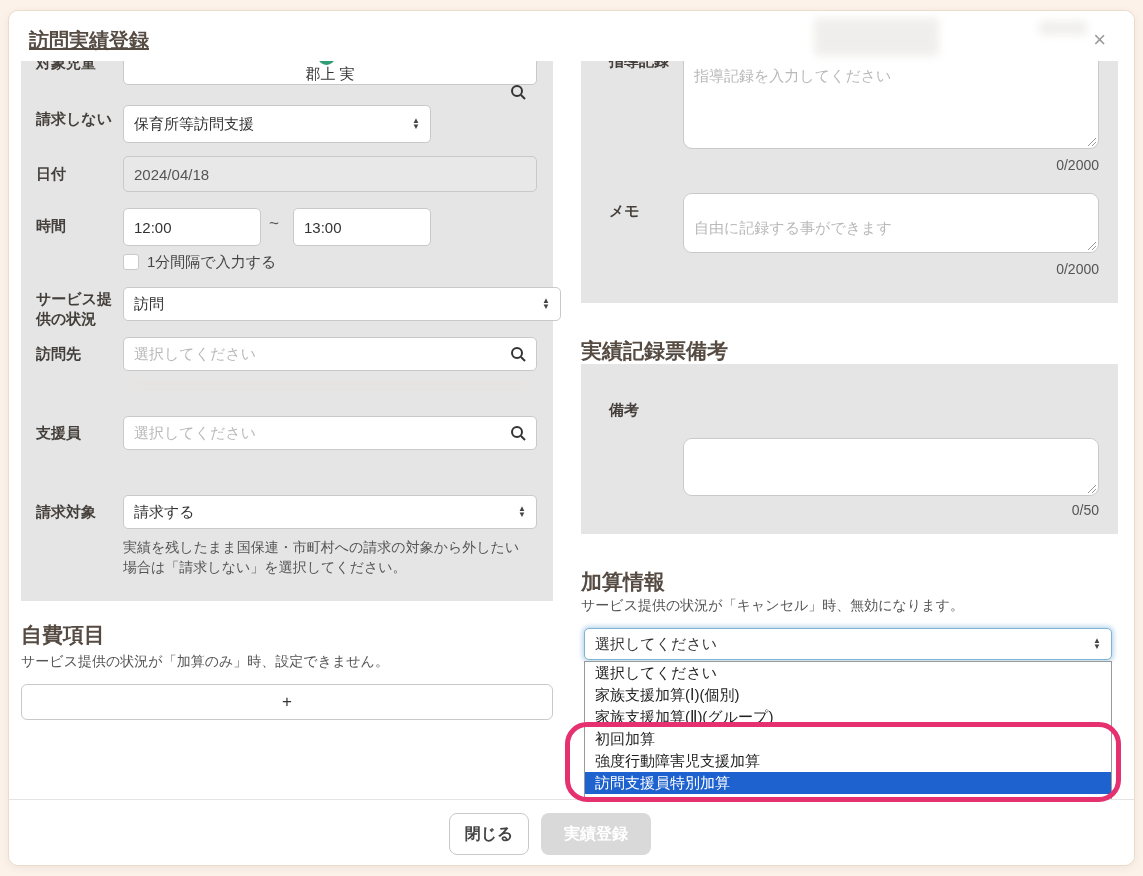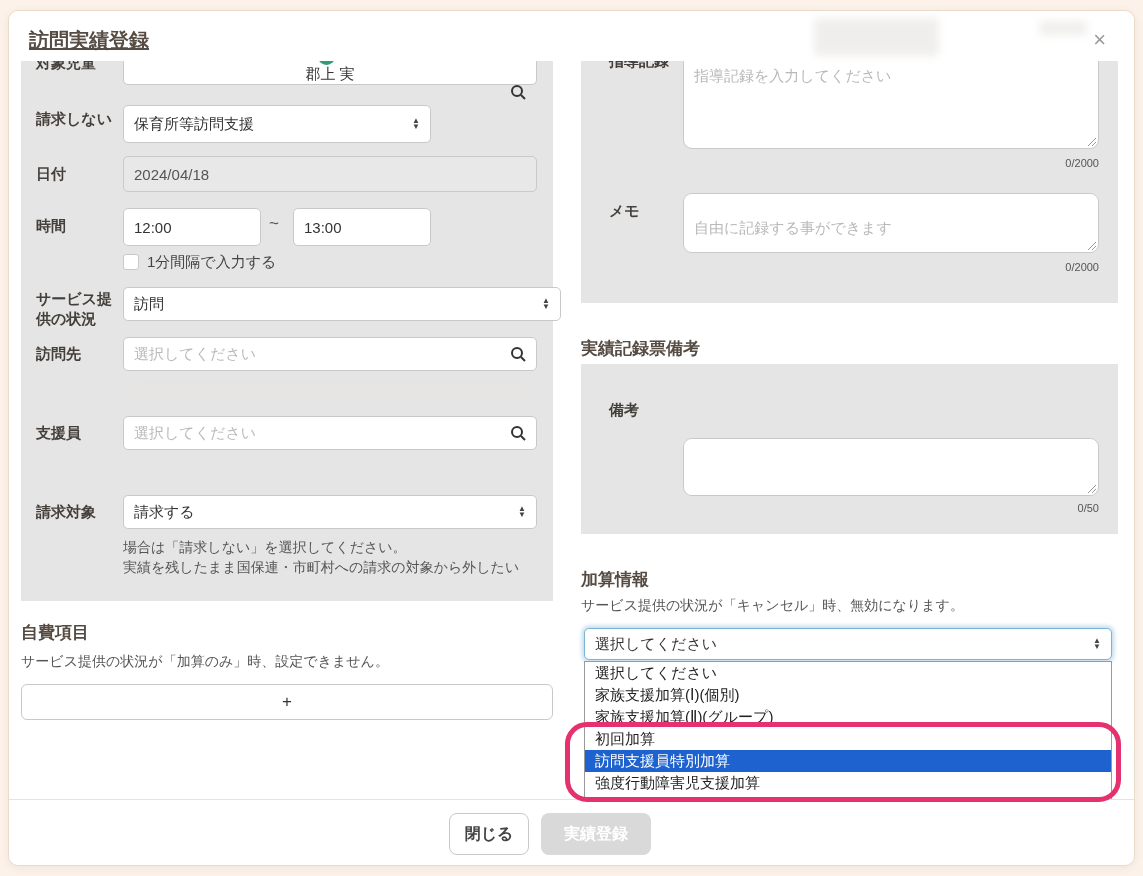--- a/index.html
+++ b/index.html
@@ -29,22 +29,22 @@
   .ph { color:#b9b9b9; }
   .updown { margin-left:auto; display:flex; flex-direction:column; align-items:center; color:#444; }
   .updown span { font-size:8px; line-height:6px; }
   .mag { margin-left:auto; flex:none; }
   .disabled-field { background:#e9e8e8; color:#555; }
   .avatar { width:17px; height:17px; border-radius:50%; background:#2f9e74; margin-right:7px; flex:none; position:relative; }
   .avatar::after{ content:""; position:absolute; left:4px; top:4px; width:9px; height:6px; border-radius:50% 50% 2px 2px; background:#fff; opacity:.85;}
   .cut-top { overflow:visible;flex-direction:column; }
   .checkbox { width:16px; height:16px; background:#fff; border:1px solid #c9c9c9; border-radius:3px; display:inline-block; vertical-align:-3px; margin-right:8px; }
   .help-text { font-size:14px; color:#555; line-height:1.45; }
-  .section-h { font-size:17px; font-weight:bold; color:#554b42; }
-  .counter { font-size:11px; color:#555; text-align:right; position:absolute; }
+  .section-h { font-size:21px; font-weight:bold; color:#554b42; }
+  .counter { font-size:14px; color:#555; text-align:right; position:absolute; }
   .ta { background:#fff; border:1px solid #c9c9c9; border-radius:9px; font-size:15px; padding:25px 10px; position:absolute; resize:none; font-family:inherit; color:#333; }
   .ta::placeholder { color:#b9b9b9; }
   .resize-grip { position:absolute; width:10px; height:10px; }
   .resize-grip::before { content:""; position:absolute; right:1px; bottom:1px; width:8px; height:8px;
      background:linear-gradient(135deg, transparent 45%, #999 45%, #999 52%, transparent 52%, transparent 70%, #999 70%, #999 77%, transparent 77%); }
   .plus-btn { position:absolute; background:#fff; border:1px solid #c9c9c9; border-radius:6px; display:flex; align-items:center; justify-content:center; font-size:17px; color:#333; cursor:pointer; }
 
   .select-focus { border:1px solid #7fb3d6; box-shadow:0 0 4px 2px rgba(110,170,210,.45); }
   .dropdown { position:absolute; background:#fff; border:1px solid #9a9a9a; z-index:20; }
   .opt { height:22px; line-height:22px; padding:0 10px; font-size:15px; color:#222; white-space:nowrap; overflow:hidden; }
@@ -141,22 +141,22 @@
 
       <div class="fl-label" style="top:441px;">請求対象</div>
       <div class="ctrl" style="left:102px; top:434px; width:414px; height:34px;">
         <span>請求する</span>
         <span class="updown">
             <span>▲</span>
             <span>▼</span>
           </span>
       </div>
       <div class="help-text" style="position:absolute; left:102px; top:476px; width:420px;">
+        <div>実績を残したまま国保連・市町村への請求の対象から外したい</div>
         <div>場合は「請求しない」を選択してください。</div>
-        <div>実績を残したまま国保連・市町村への請求の対象から外したい</div>
       </div>
     </div>
 
     <div class="section-h" style="position:absolute; left:12px; top:560px;">自費項目</div>
     <div class="help-text" style="position:absolute; left:12px; top:590px;">サービス提供の状況が「加算のみ」時、設定できません。</div>
     <div class="plus-btn" style="left:12px; top:623px; width:532px; height:36px;">
       <span>+</span>
     </div>
 
     <div class="panel" style="left:572px; top:0; width:537px; height:242px;">
@@ -186,22 +186,22 @@
       <span class="updown">
           <span>▲</span>
           <span>▼</span>
         </span>
     </div>
     <div class="dropdown" style="left:575px; top:600px; width:528px; height:200px;">
         <div class="opt">選択してください</div>
         <div class="opt">家族支援加算(Ⅰ)(個別)</div>
         <div class="opt">家族支援加算(Ⅱ)(グループ)</div>
         <div class="opt">初回加算</div>
+        <div class="opt">強度行動障害児支援加算</div>
         <div class="opt hl">訪問支援員特別加算</div>
-        <div class="opt">強度行動障害児支援加算</div>
         <div class="opt">ケアニーズ対応加算</div>
       </div>
   </div>
 
   <div class="modal-footer">
     <button class="btn-close">閉じる</button>
     <button class="btn-submit" disabled="">実績登録</button>
   </div>
 
 </div>

